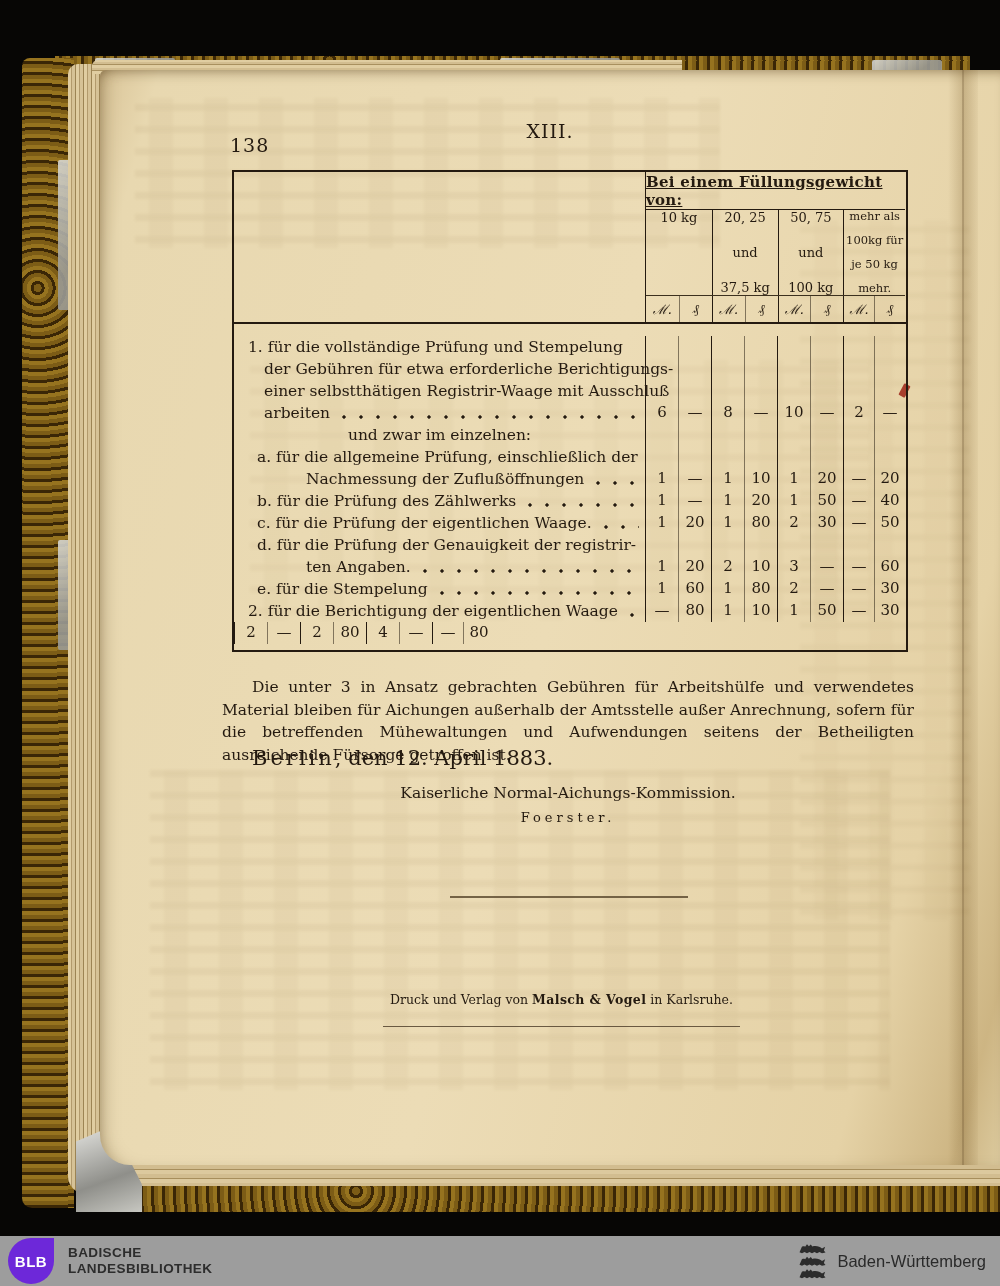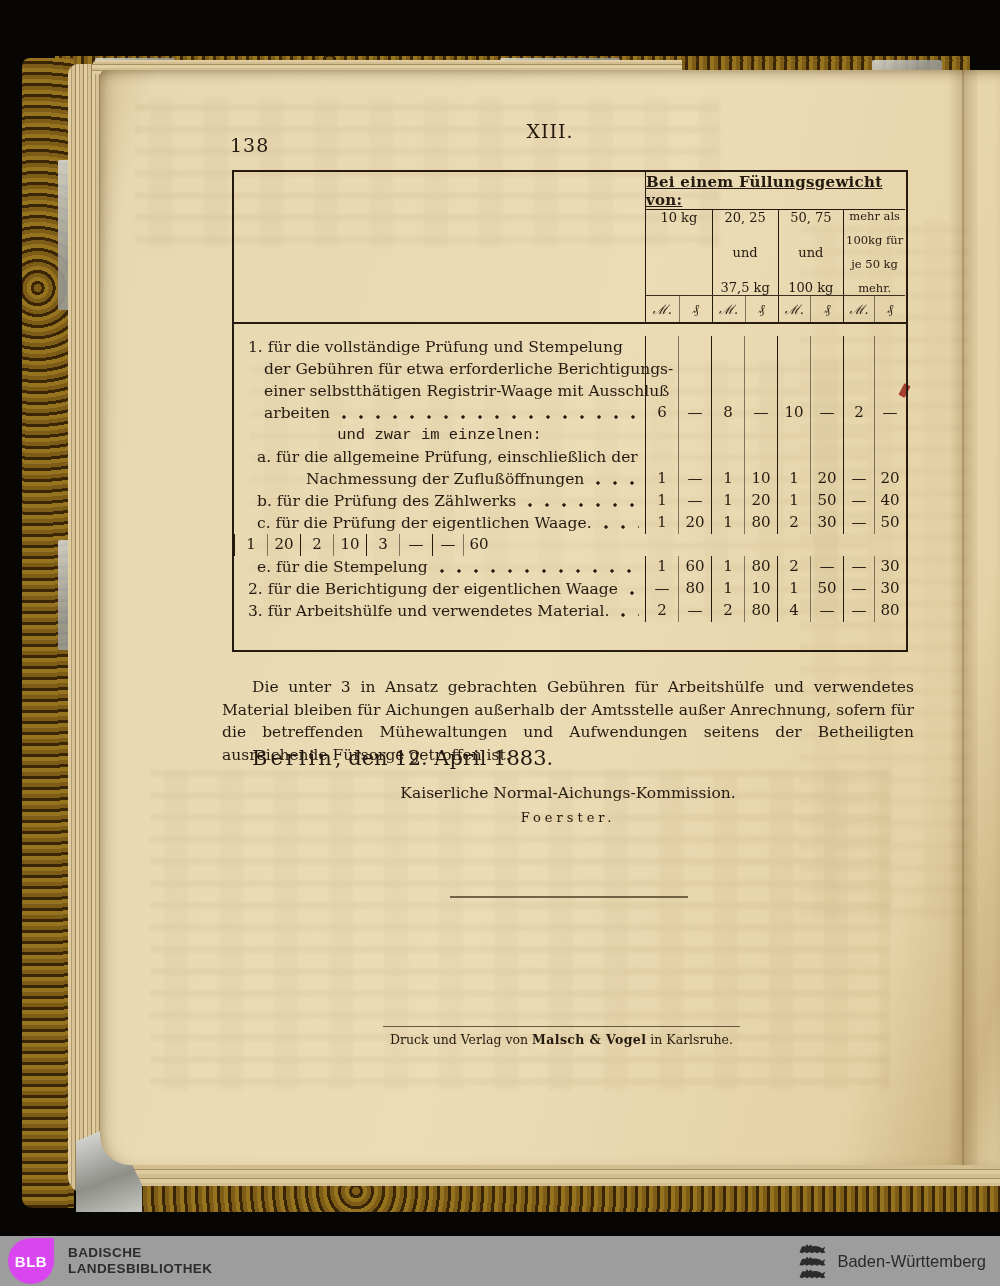--- a/index.html
+++ b/index.html
@@ -74,44 +74,44 @@
   .ucell.first{border-left:none;}
   .ucell.c6,.ucell.c7{width:31px;}
   .t-body{border-top:2.2px solid #241a10;padding-top:12px;height:322px;}
   .trow{display:flex;}
   .tdesc{width:411px;font-size:15.5px;}
   .tline{display:flex;height:22px;line-height:22px;white-space:nowrap;}
   .kind-item .tline{padding-left:14px;}
   .kind-item .tline.ind{padding-left:30px;}
   .kind-sub .tline{padding-left:23px;}
   .kind-sub .tline.ind{padding-left:72px;}
-  .tline.ctr{justify-content:center;padding-left:0 !important;font-family:Liberation Mono, monospace;}
+  .tline.ctr{justify-content:center;padding-left:0 !important;}
   .leader{flex:1;margin:0 6px 0 10px;
     background:radial-gradient(circle at 4px 15px,#241a10 1.4px,transparent 1.9px) repeat-x;
     background-size:17px 22px;}
   .vcell{width:33px;display:flex;align-items:flex-end;justify-content:center;
     font-size:15px;line-height:21px;padding-bottom:1px;}
   .vcell.heavy{border-left:1.6px solid #241a10;}
   .vcell.light{border-left:1px solid rgba(42,32,20,.55);}
   .vcell.c6,.vcell.c7{width:31px;}
   
   .para{position:absolute;left:122px;top:606px;width:692px;font-size:15.5px;line-height:22.5px;
     text-align:justify;text-indent:30px;}
   .dateline{position:absolute;left:152px;top:676px;font-size:21px;}
   .dateline .city{letter-spacing:3px;}
   .sigorg{position:absolute;left:122px;top:714px;width:692px;text-align:center;font-size:15.5px;}
   .signame{position:absolute;left:122px;top:740px;width:692px;text-align:center;font-size:13px;letter-spacing:4px;}
   .midrule{position:absolute;left:350px;top:826px;width:238px;height:1.5px;background:#5f4d33;opacity:.85;}
   .imprule{position:absolute;left:283px;top:956px;width:357px;height:1px;background:#4a3a26;opacity:.8;}
-  .imprint{position:absolute;left:243px;top:962px;width:437px;text-align:center;font-size:12.5px;}
+  .imprint{position:absolute;left:243px;top:922px;width:437px;text-align:center;font-size:12.5px;}
   .imprint b{letter-spacing:.4px;}
   
   .footer{position:absolute;left:0;bottom:0;width:1000px;height:50px;background:#9d9d9d;
     display:flex;align-items:center;font-family:"Liberation Sans","DejaVu Sans",sans-serif;}
-  .blb-logo{width:46px;height:46px;margin-left:8px;margin-top:0;background:#d946ef;
+  .blb-logo{width:46px;height:46px;margin-left:8px;margin-top:0;background:#6d28d9;
     border-radius:50% 0 50% 50%;display:flex;align-items:center;justify-content:center;
     color:#fff;font-weight:bold;font-size:15px;letter-spacing:.5px;}
   .libname{margin-left:14px;font-weight:bold;font-size:13.5px;line-height:16px;
     letter-spacing:.4px;color:#2d2d2d;}
   .fspacer{flex:1;}
   .coa{margin-right:10px;}
   .region{margin-right:14px;font-size:16.5px;color:#2a2a2a;font-weight:500;}
 </style>
 </head>
 <body>
@@ -263,20 +263,29 @@
             <div class="vcell c0 heavy">1</div>
             <div class="vcell c1 light">20</div>
             <div class="vcell c2 heavy">1</div>
             <div class="vcell c3 light">80</div>
             <div class="vcell c4 heavy">2</div>
             <div class="vcell c5 light">30</div>
             <div class="vcell c6 heavy">—</div>
             <div class="vcell c7 light">50</div>
           </div>
           <div class="trow kind-sub">
+            <div class="tdesc">
+              <div class="tline">
+                <span>d. für die Prüfung der Genauigkeit der registrir-</span>
+              </div>
+              <div class="tline ind">
+                <span>ten Angaben.</span>
+                <div class="leader"></div>
+              </div>
+            </div>
             <div class="vcell c0 heavy">1</div>
             <div class="vcell c1 light">20</div>
             <div class="vcell c2 heavy">2</div>
             <div class="vcell c3 light">10</div>
             <div class="vcell c4 heavy">3</div>
             <div class="vcell c5 light">—</div>
             <div class="vcell c6 heavy">—</div>
             <div class="vcell c7 light">60</div>
           </div>
           <div class="trow kind-sub">
@@ -305,26 +314,20 @@
             <div class="vcell c0 heavy">—</div>
             <div class="vcell c1 light">80</div>
             <div class="vcell c2 heavy">1</div>
             <div class="vcell c3 light">10</div>
             <div class="vcell c4 heavy">1</div>
             <div class="vcell c5 light">50</div>
             <div class="vcell c6 heavy">—</div>
             <div class="vcell c7 light">30</div>
           </div>
           <div class="trow kind-item">
-            <div class="tdesc">
-              <div class="tline">
-                <span>3. für Arbeitshülfe und verwendetes Material.</span>
-                <div class="leader"></div>
-              </div>
-            </div>
             <div class="vcell c0 heavy">2</div>
             <div class="vcell c1 light">—</div>
             <div class="vcell c2 heavy">2</div>
             <div class="vcell c3 light">80</div>
             <div class="vcell c4 heavy">4</div>
             <div class="vcell c5 light">—</div>
             <div class="vcell c6 heavy">—</div>
             <div class="vcell c7 light">80</div>
           </div>
         </div>

